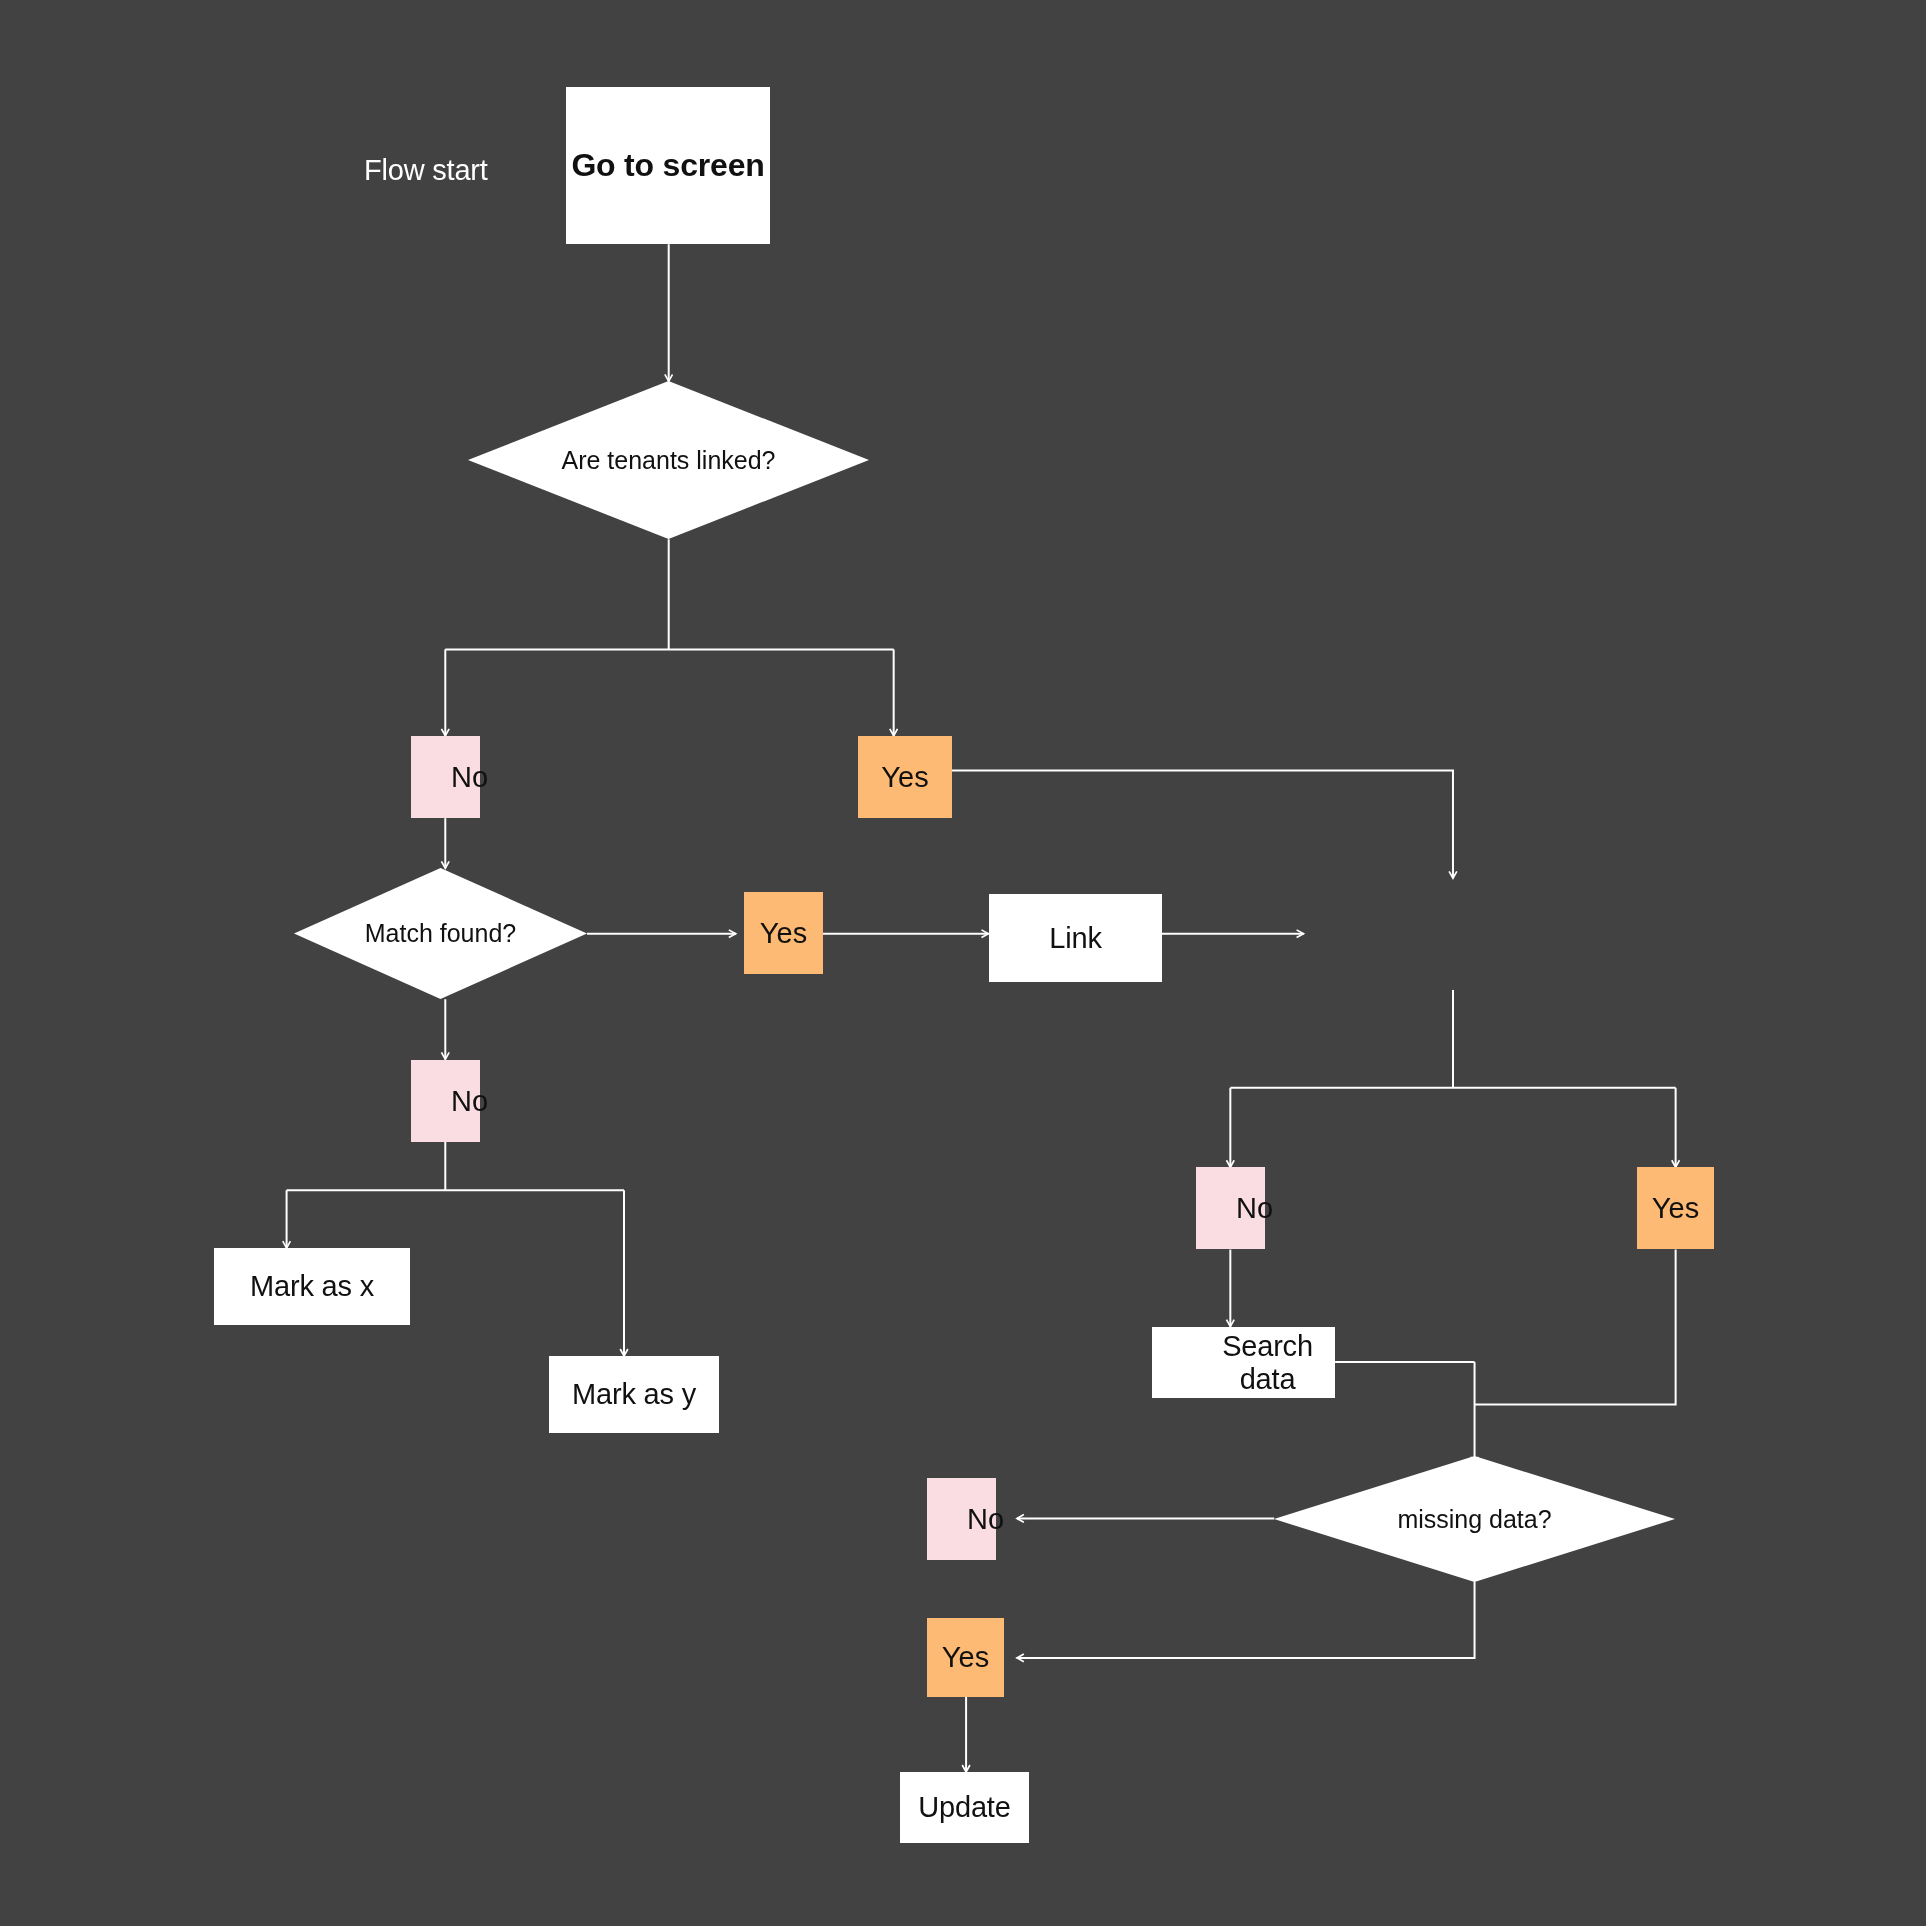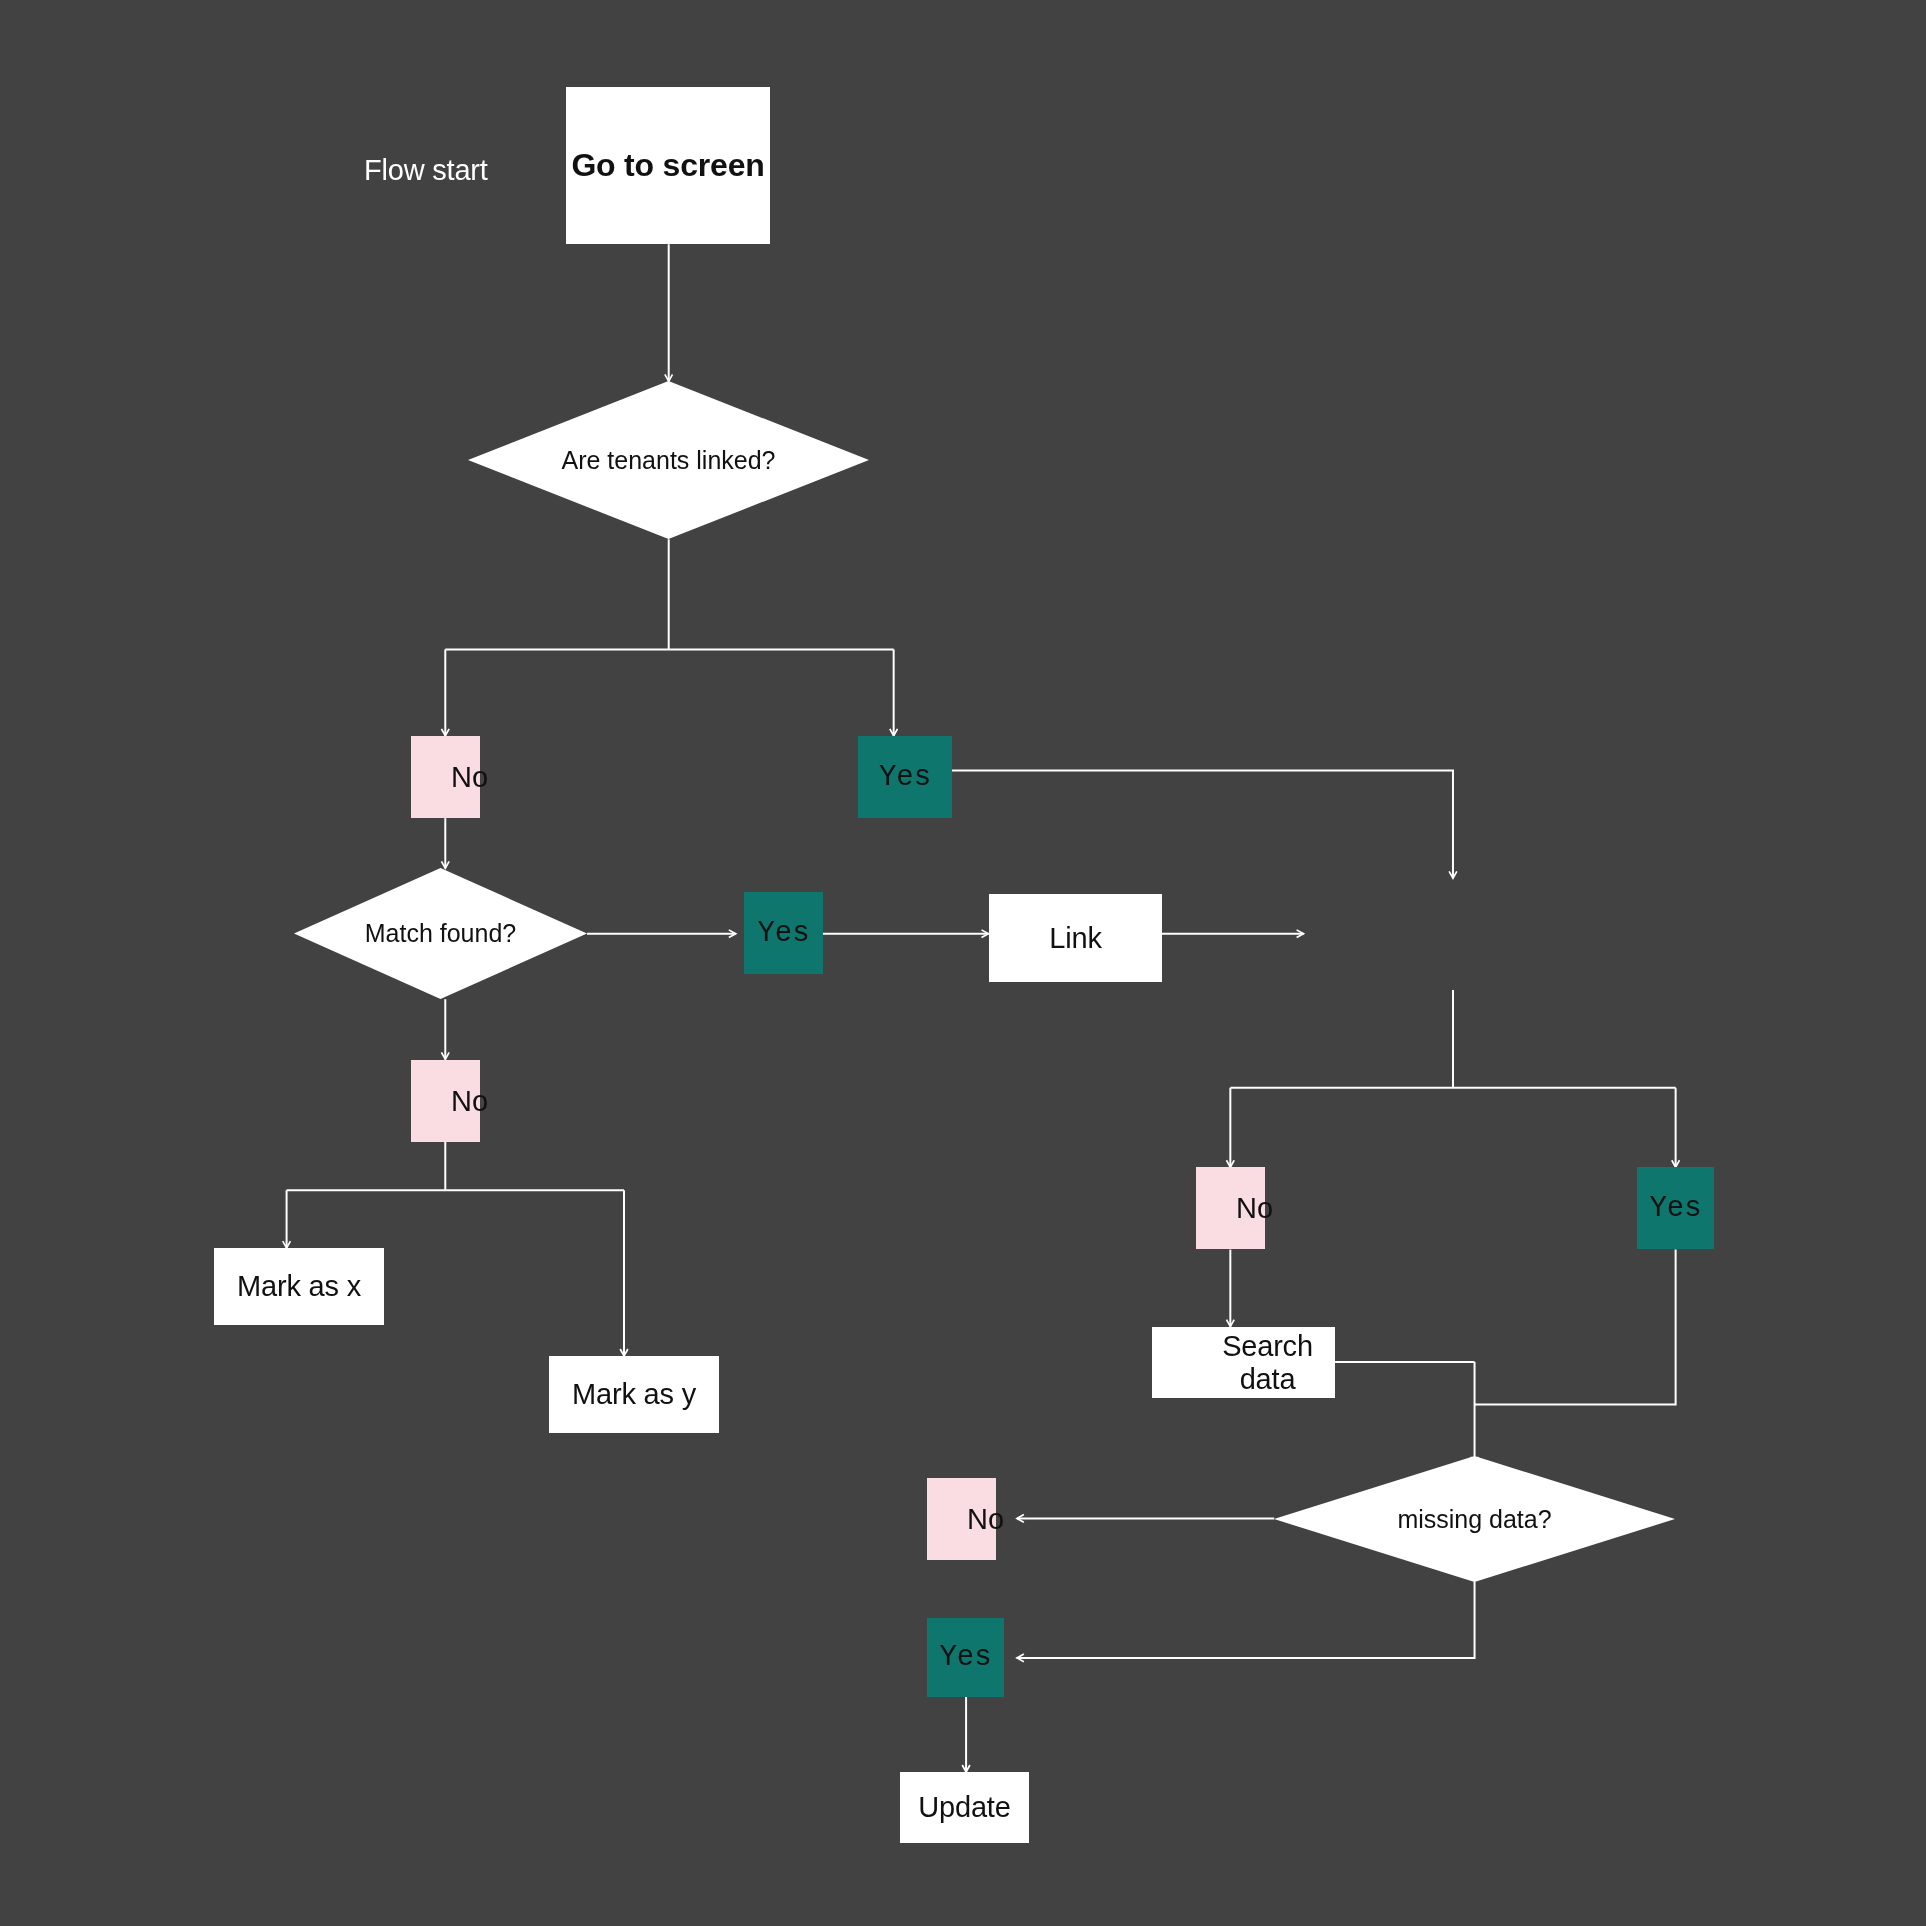--- a/index.html
+++ b/index.html
@@ -58,21 +58,21 @@
     position: relative;
     z-index: 2;
     padding: 0 7.7px;
     white-space: nowrap;
   }
   .badge {
     font-size: 29px;
     color: #111111;
   }
   .badge.no  { background: #f9dde3; padding-left: 48px; }
-  .badge.yes { background: #0f766e; font-family: Liberation Mono, monospace; }
+  .badge.yes { background: #fdba74; }
   .caption {
     position: absolute;
     color: #ffffff;
     font-size: 29px;
     letter-spacing: -0.2px;
     white-space: nowrap;
   }
 </style>
 </head>
 <body>
@@ -161,21 +161,21 @@
 
   <div class="node process" style="left:989px; top:894px; width:173px; height:88px;">
     <span>Link</span>
   </div>
 
 
   <div class="node badge no" style="left:411px; top:1060px; width:69px; height:82px;">
     <span>No</span>
   </div>
 
-  <div class="node process" style="left:214px; top:1248px; width:170px; height:77px;">
+  <div class="node process" style="left:214px; top:1248px; width:196px; height:77px;">
     <span>Mark as x</span>
   </div>
 
   <div class="node process" style="left:549px; top:1356px; width:170px; height:77px;">
     <span>Mark as y</span>
   </div>
 
   <div class="node badge no" style="left:1196px; top:1167px; width:69px; height:82px;">
     <span>No</span>
   </div>

